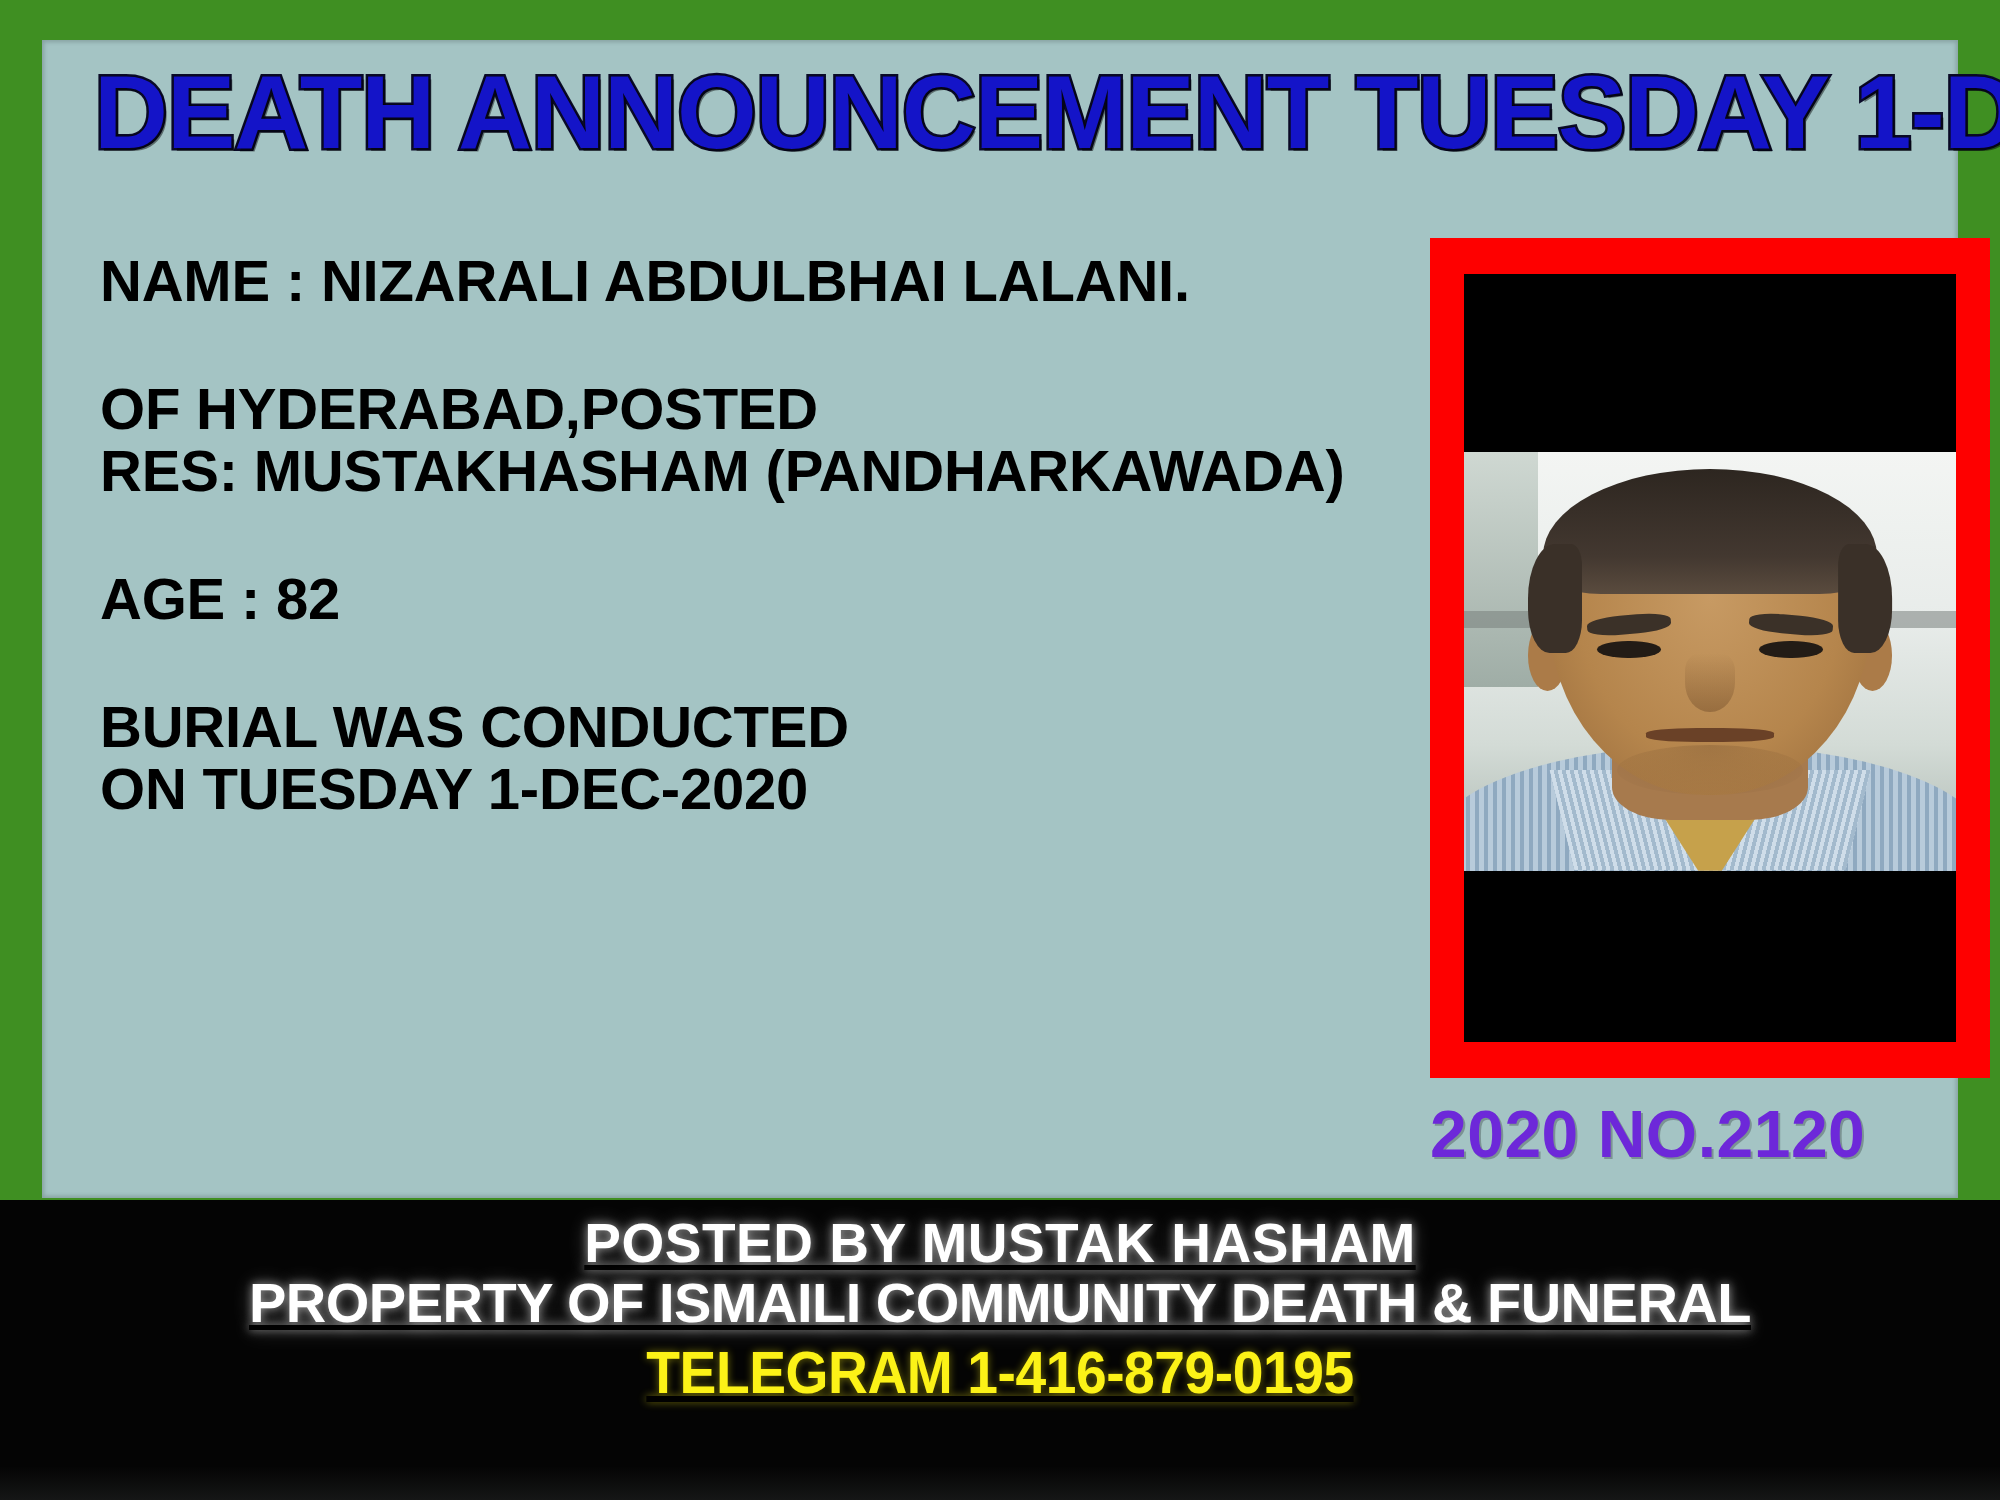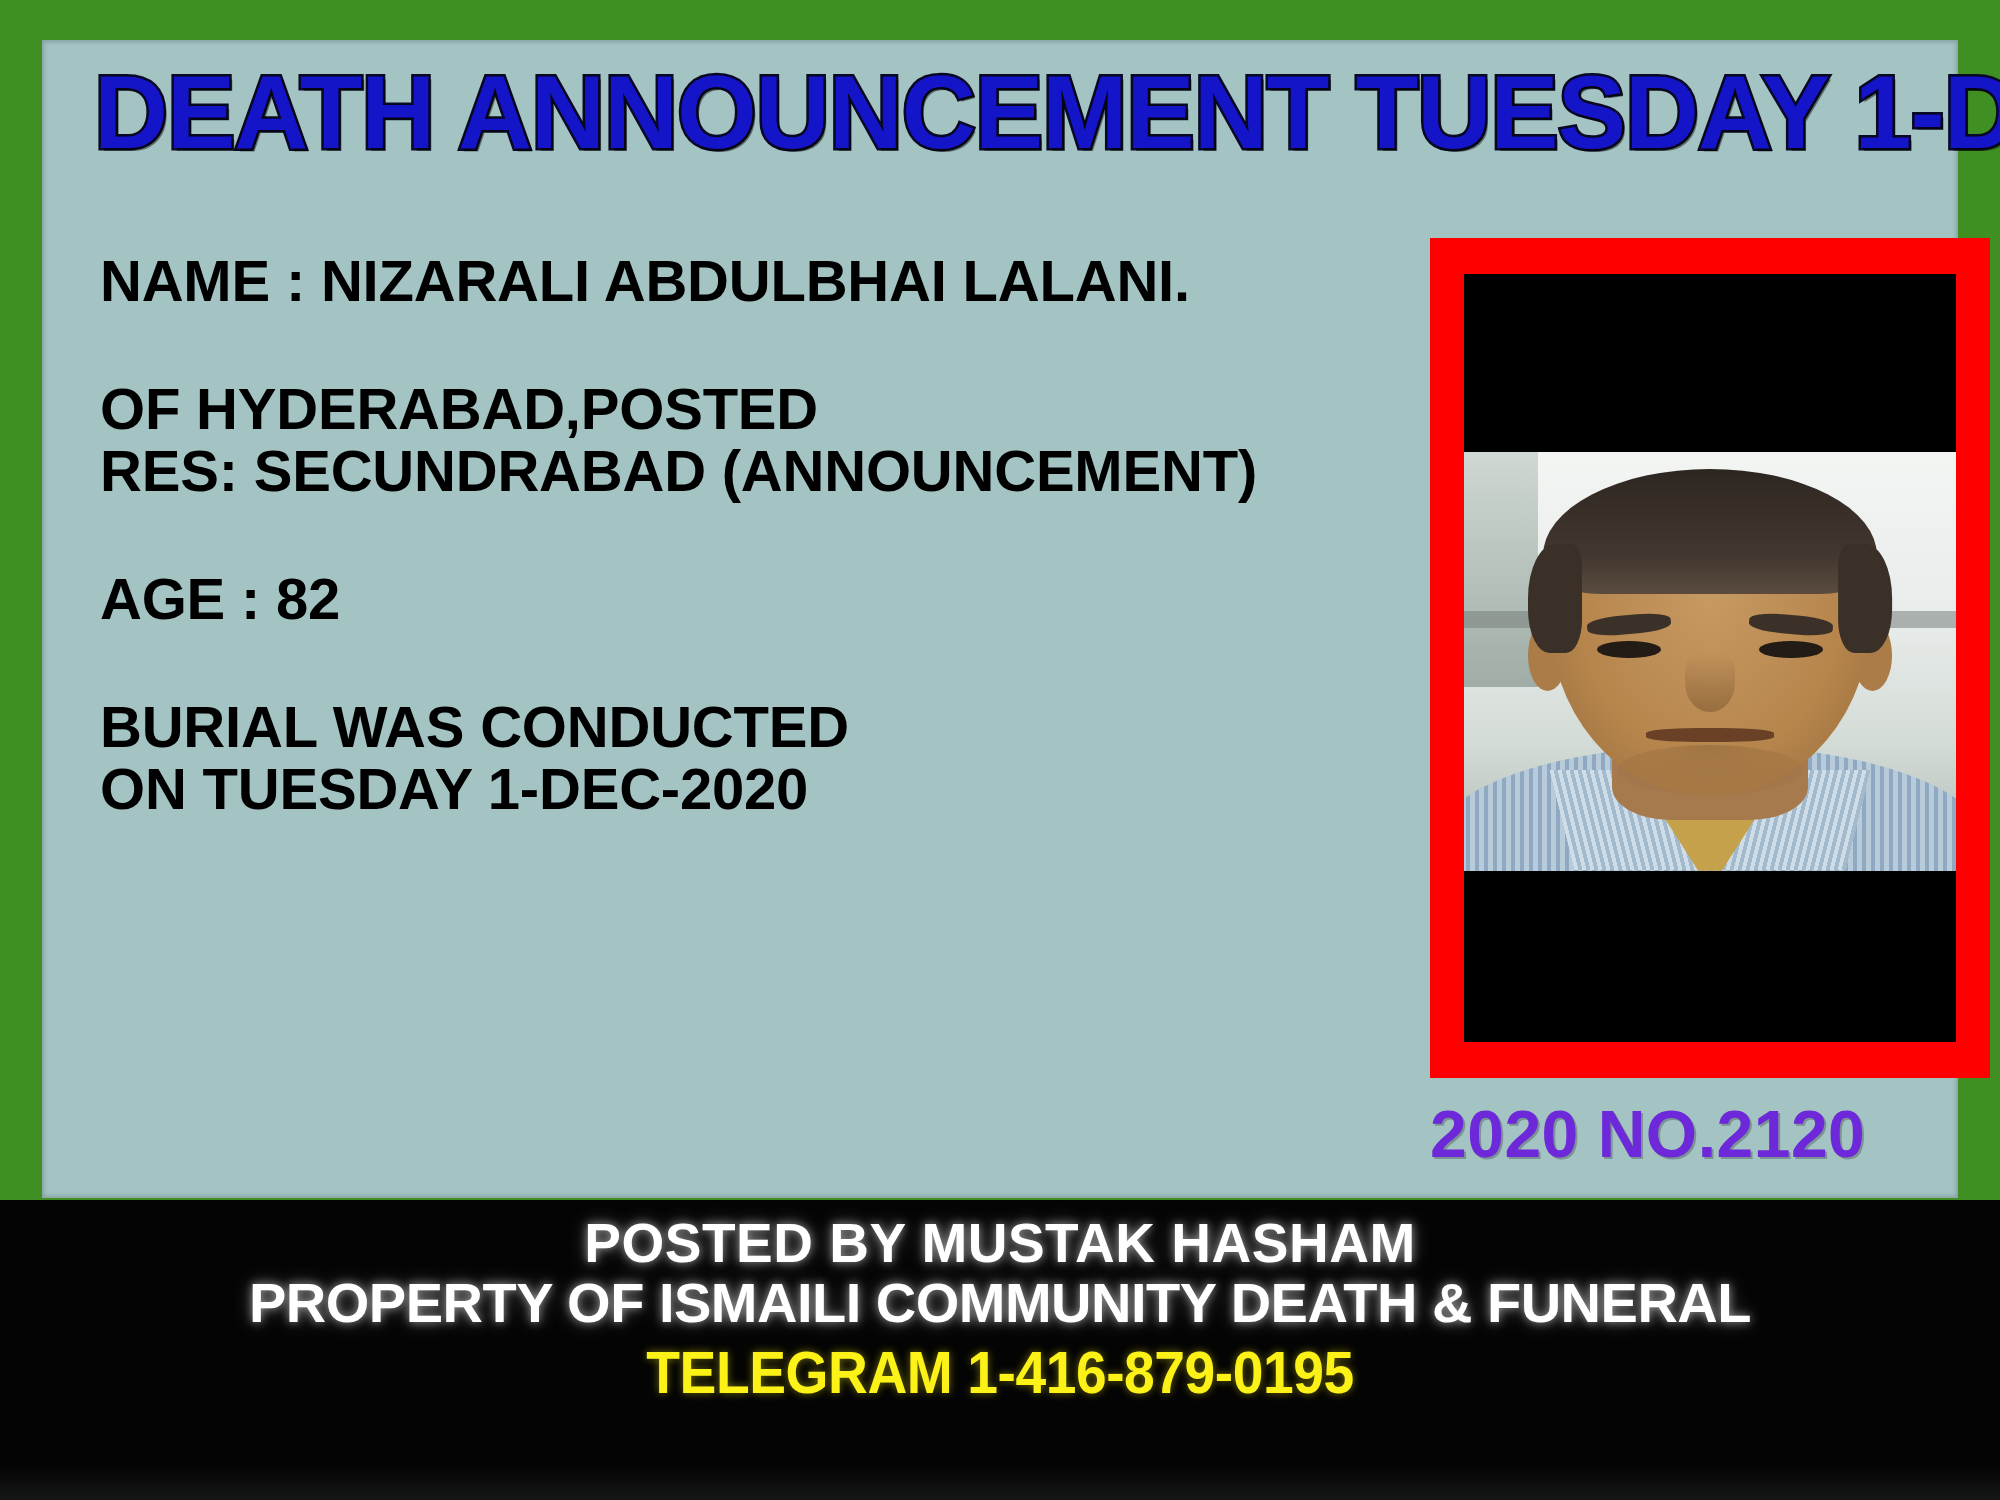--- a/index.html
+++ b/index.html
@@ -262,20 +262,21 @@
   
   .footer {
     position: absolute;
     left: 0;
     top: 1200px;
     width: 2000px;
     height: 300px;
     background: #040404;
     text-align: center;
     overflow: hidden;
+    text-decoration: underline;
   }
   .footer-line {
     color: #ffffff;
     font-weight: 700;
     white-space: nowrap;
     text-shadow:
       0 0 10px rgba(255,255,255,0.55),
       0 0 20px rgba(255,255,255,0.30);
   }
   .f1 {
@@ -329,21 +330,21 @@
   <div class="green-frame"></div>
 
   <div class="card">
 
     <div class="title">DEATH  ANNOUNCEMENT TUESDAY 1-DEC-2020</div>
 
     <div class="body-block">
       <p class="body-line">NAME : NIZARALI ABDULBHAI LALANI.</p>
       <div class="spacer-lg"></div>
       <p class="body-line">OF HYDERABAD,POSTED</p>
-      <p class="body-line">RES: SECUNDRABAD (ANNOUNCEMENT)</p>
+      <p class="body-line">RES: MUSTAKHASHAM (PANDHARKAWADA)</p>
       <div class="spacer-md"></div>
       <p class="body-line">AGE : 82</p>
       <div class="spacer-md"></div>
       <p class="body-line">BURIAL WAS CONDUCTED</p>
       <p class="body-line">ON TUESDAY 1-DEC-2020</p>
     </div>
 
     <div class="photo-frame">
       <div class="photo-inner">
         <div class="photo-art">

